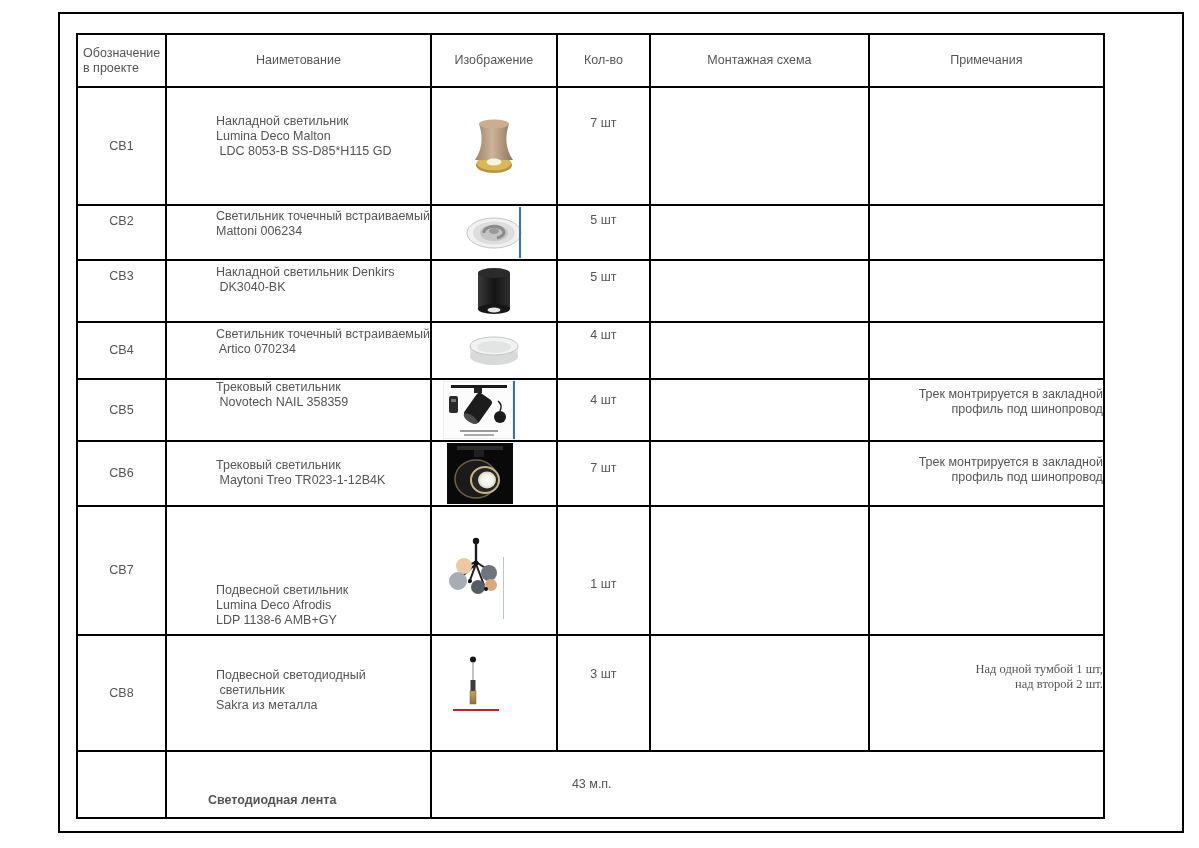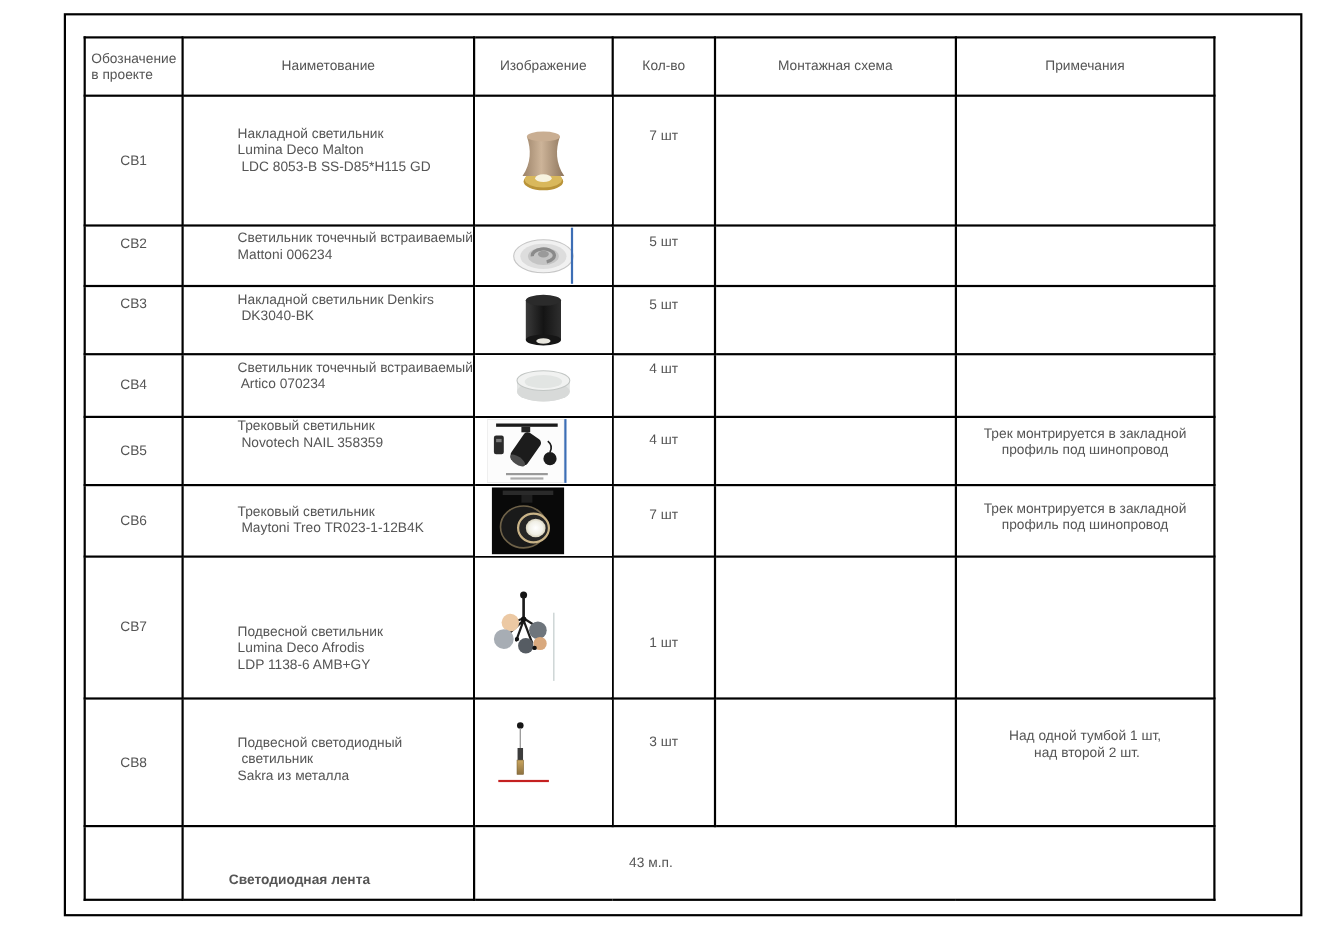--- a/index.html
+++ b/index.html
@@ -26,36 +26,36 @@
     font-weight:400; font-size:12.5px; line-height:15px;
     color:#555; padding:0; background:#fff;
   }
   th { vertical-align:middle; text-align:center; }
   th.h-code { text-align:left; padding-left:5px; padding-right:2px; }
   .code-cell { text-align:center; vertical-align:middle; }
   .code-top { vertical-align:top; padding-top:8px; }
   .name-cell { vertical-align:top; text-align:left; padding-left:49px; }
   .nl { white-space:pre; }
   .qty-cell { vertical-align:top; text-align:center; }
-  .notes-cell { vertical-align:top; text-align:center; }
+  .notes-cell { vertical-align:top; text-align:right; }
   .img-cell { position:relative; vertical-align:middle; text-align:center; }
   .img-left { text-align:left; }
   svg { display:inline-block; vertical-align:middle; }
   
   .r1 .name-cell { padding-top:26px; } .r1 .qty-cell { padding-top:28px; }
   .r2 .name-cell { padding-top:3px; }  .r2 .qty-cell { padding-top:7px; }
   .r3 .name-cell { padding-top:4px; }  .r3 .qty-cell { padding-top:9px; }
   .r4 .name-cell { padding-top:4px; }  .r4 .qty-cell { padding-top:5px; }
   .r5 .name-cell { padding-top:0; }    .r5 .qty-cell { padding-top:13px; }
   .r5 .notes-cell { padding-top:7px; }
   .r6 .name-cell { padding-top:16px; } .r6 .qty-cell { padding-top:19px; }
   .r6 .notes-cell { padding-top:13px; }
-  .r7 .name-cell { padding-top:60px;margin-left:36px; } .r7 .qty-cell { padding-top:70px; }
+  .r7 .name-cell { padding-top:76px;margin-left:36px; } .r7 .qty-cell { padding-top:70px; }
   .r8 .name-cell { padding-top:32px; } .r8 .qty-cell { padding-top:31px; }
-  .r8 .notes-cell { padding-top:26px; }
+  .r8 .notes-cell { padding-top:26px;font-family:Liberation Serif, serif; }
   .r5 .img-cell { padding-left:11px; }
   .r6 .img-cell { padding-left:15px; }
   .r7 .img-cell { padding-left:14px; }
   .r8 .img-cell { vertical-align:top; padding-top:20px; padding-left:30px; }
   .vline-blue { position:absolute; top:1px; bottom:1px; width:2px; background:var(--accent_blue,#3d6eb5); }
   .vline-grey { position:absolute; width:1px; background:#bcc7c7; }
   .red-line { display:block; width:46px; height:2px; background:var(--red_marker,#c42020); margin:3px 0 0 -9px; }
   .footer-name { vertical-align:bottom; text-align:left; padding:0 0 9px 41px;font-weight:bold; }
   .footer-qty { vertical-align:middle; text-align:left; padding-left:140px; }
 </style>

